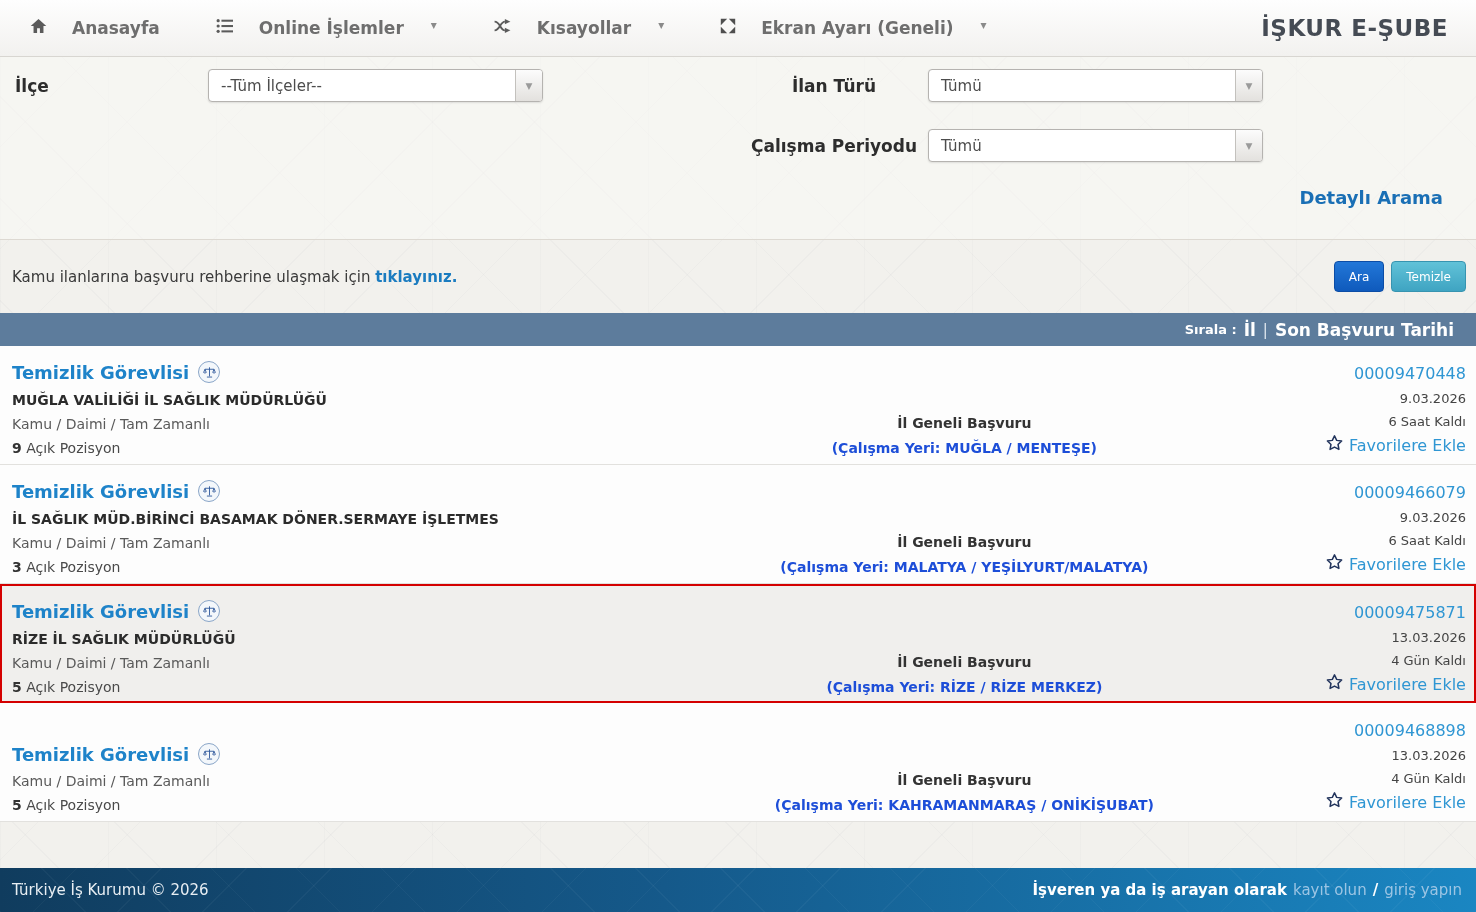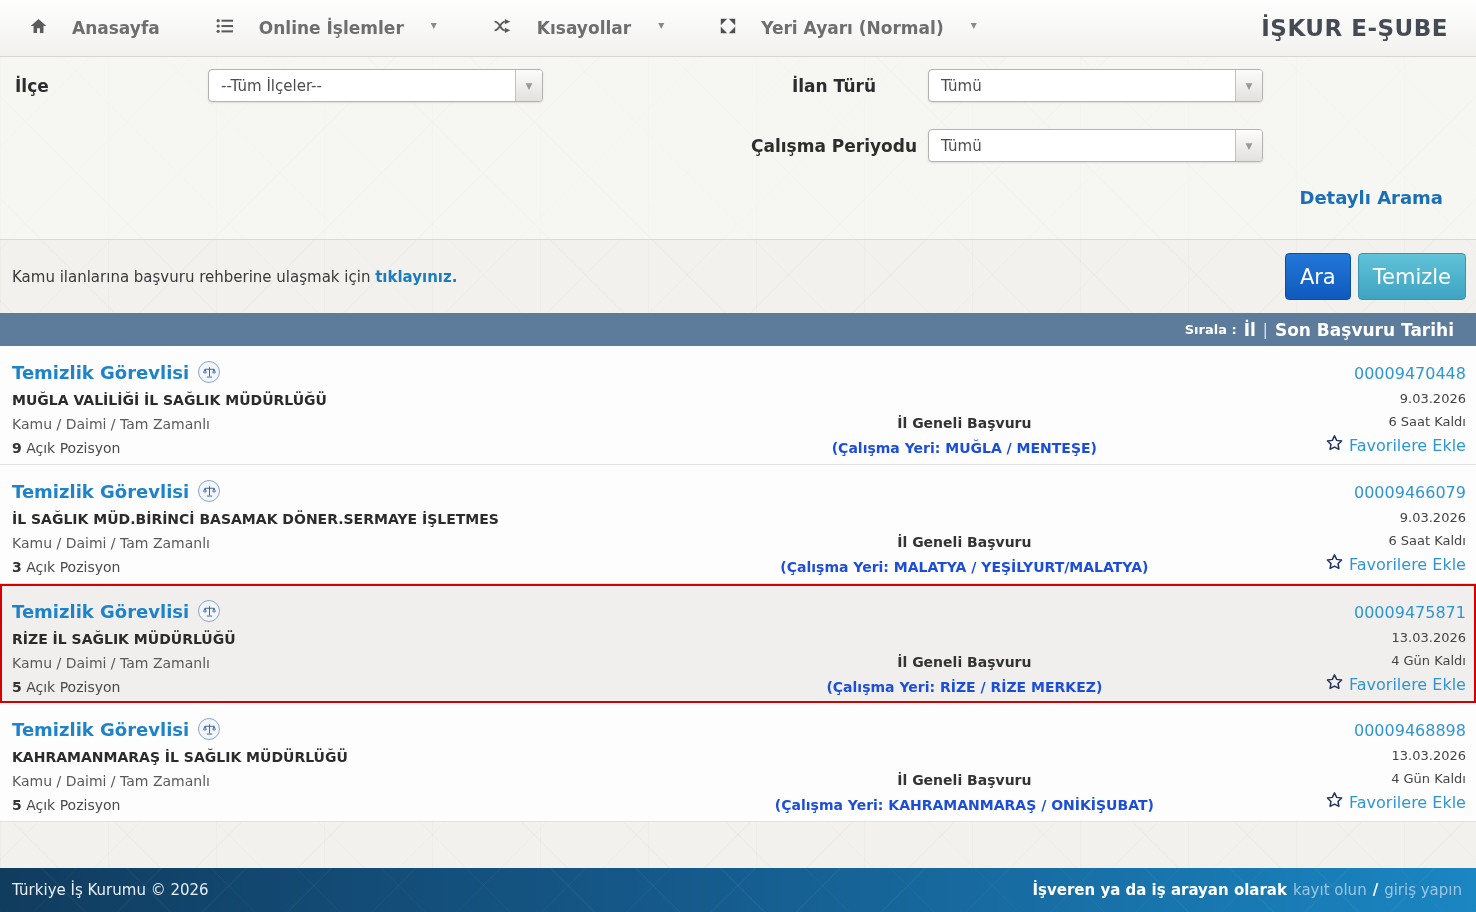--- a/index.html
+++ b/index.html
@@ -63,21 +63,21 @@
 
   
   .info-bar {
     height:73px; display:flex; align-items:center;
     padding:0 10px 0 12px;
   }
   .info-text { font-size:15px; color:#3a3a3a; }
   .info-text .lnk { color:#1b7cc0; font-weight:bold; cursor:pointer; }
   .btn-group { margin-left:auto; display:flex; gap:7px; }
   .btn {
-    border-radius:4px; color:#fff; font-size:21px; height:47px;
+    border-radius:4px; color:#fff; font-size:12px; height:31px;
     display:flex; align-items:center; padding:0 14px; cursor:pointer;
     font-family:inherit;
   }
   .btn-ara { background:linear-gradient(#2277d8,#0f5abc); border:1px solid #0c4da6; }
   .btn-temizle { background:linear-gradient(#61c2d8,#3fa4c2); border:1px solid #3794b0; }
 
   
   .sort-bar {
     height:33px; background:#5d7c9c; color:#fff;
     display:flex; align-items:center; justify-content:flex-end;
@@ -171,21 +171,21 @@
     </span>
     <span>Kısayollar</span>
     <span class="caret">▾</span>
   </div>
   <div class="nav-item">
     <span>
       <svg width="16" height="16" viewBox="0 0 20 20" fill="#4f4f4f">
         <path d="M1 1h8L1 9zM19 1v8l-8-8zM1 19v-8l8 8zM19 19h-8l8-8z"></path>
       </svg>
     </span>
-    <span>Yeri Ayarı (Normal)</span>
+    <span>Ekran Ayarı (Geneli)</span>
     <span class="caret">▾</span>
   </div>
   <div class="brand">İŞKUR E-ŞUBE</div>
 </div>
 
 <div class="filter-panel">
   <div class="f-row">
     <div class="f-pair pair-left">
       <div class="f-label">İlçe</div>
       <div class="sel">
@@ -358,21 +358,20 @@
               <g stroke="#30589c" stroke-width="1.4" fill="none">
                 <line x1="10" y1="2" x2="10" y2="16"></line>
                 <line x1="3" y1="5" x2="17" y2="5"></line>
                 <line x1="6" y1="17" x2="14" y2="17"></line>
                 <path d="M3 5L1 10a3 3 0 0 0 4 0z"></path>
                 <path d="M17 5l-2 5a3 3 0 0 0 4 0z"></path>
               </g>
             </svg>
         </span>
       </div>
-      <div class="employer">KAHRAMANMARAŞ İL SAĞLIK MÜDÜRLÜĞÜ</div>
       <div class="job-type">Kamu / Daimi / Tam Zamanlı</div>
       <div class="positions"><b>5</b> <span>Açık Pozisyon</span></div>
     </div>
     <div class="col-mid">
       <div class="scope">İl Geneli Başvuru</div>
       <div class="workplace">(Çalışma Yeri: KAHRAMANMARAŞ / ONİKİŞUBAT)</div>
     </div>
     <div class="col-right">
       <a class="job-id">00009468898</a>
       <div class="deadline">13.03.2026</div>

